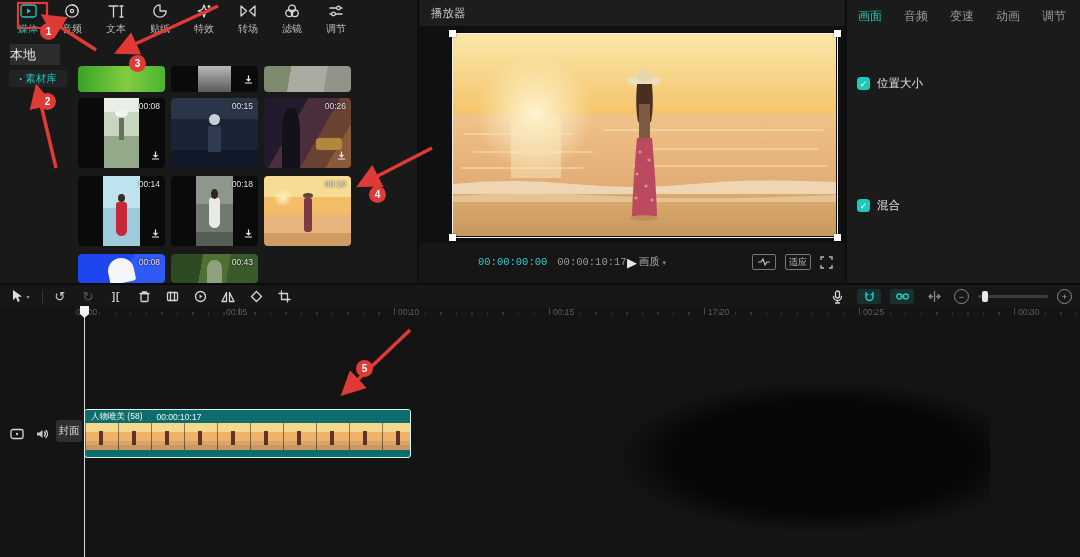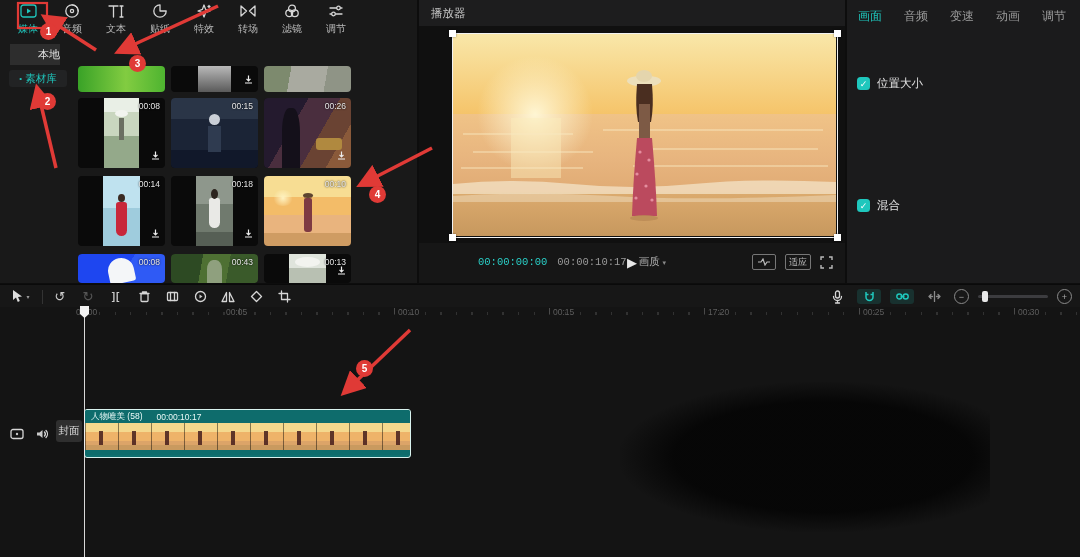--- a/index.html
+++ b/index.html
@@ -8,22 +8,22 @@
   .abs{position:absolute;}
   .panel{background:#191919;}
   
   .tb-item{width:44px;text-align:center;cursor:pointer;}
   .tb-ic{height:18px;display:flex;align-items:center;justify-content:center;}
   .tb-lb{font-size:10px;color:#b9b9b9;margin-top:2px;}
   .tb-item.active .tb-lb{color:#1fc7bd;}
   svg.ic{stroke:#d6d6d6;fill:none;stroke-width:1.3;stroke-linecap:round;stroke-linejoin:round;}
   .tb-item.active svg.ic{stroke:#1fc7bd;}
   
-  .btn-local{background:#2d2d2d;border-radius:0;color:#e3e3e3;font-size:11px;
-             display:flex;align-items:center;justify-content:flex-end;}
+  .btn-local{background:#2d2d2d;border-radius:0;color:#e3e3e3;font-size:13px;
+             display:flex;align-items:center;justify-content:flex-start;}
   .lib{background:#222324;border-radius:3px;color:#1fc7bd;font-size:10.5px;
        display:flex;align-items:center;justify-content:center;gap:3px;}
   .search{background:#262626;border-radius:10px;display:flex;align-items:center;
           padding:0 8px;gap:5px;}
   .search .q{font-size:11px;color:#e8e8e8;flex:1;}
   .search .x{width:13px;height:13px;border-radius:50%;background:#3a3a3a;color:#cfcfcf;
              font-size:9px;display:flex;align-items:center;justify-content:center;}
   .thumb{background:#0a0a0a;border-radius:4px;overflow:hidden;position:absolute;}
   .pic{position:absolute;}
   .dur{position:absolute;top:3px;right:5px;font-size:8.5px;color:#e6e6e6;text-shadow:0 0 2px #000;}
@@ -237,28 +237,20 @@
     <div class="thumb" style="left:78px;top:254px;width:87px;height:29px;">
       <div class="pic" style="left:0;top:0;right:0;bottom:0;background:linear-gradient(120deg,#1e46f0 0 55%,#2f5af5 55%);"></div>
       <div class="pic" style="left:30px;top:4px;width:26px;height:25px;background:#f4f6f8;border-radius:50% 50% 10% 10%;transform:rotate(-12deg);"></div>
       <div class="dur">00:08</div>
     </div>
     <div class="thumb" style="left:171px;top:254px;width:87px;height:29px;">
       <div class="pic" style="left:0;top:0;right:0;bottom:0;background:linear-gradient(100deg,#2d4a23 0 35%,#4e7033 35% 65%,#3a5a2a 65%);"></div>
       <div class="pic" style="left:36px;top:6px;width:15px;height:23px;background:#8fa07e;border-radius:40% 40% 0 0;"></div>
       <div class="dur">00:43</div>
     </div>
-    <div class="thumb" style="left:264px;top:254px;width:87px;height:29px;">
-      <div class="pic" style="left:25px;top:0;width:37px;bottom:0;background:linear-gradient(180deg,#dfe4dc 0 50%,#b8c0b2 50%);"></div>
-      <div class="pic" style="left:31px;top:3px;width:25px;height:10px;border-radius:50%;background:#f2f3ef;"></div>
-      <div class="dur">00:13</div>
-      <div class="dl"><svg width="9" height="9" viewBox="0 0 9 9" style="stroke:#eee;stroke-width:1.2;fill:none;">
-            <path d="M4.5 0.5 V5.5 M2.5 3.8 L4.5 5.8 L6.5 3.8 M1 8 H8"></path>
-          </svg></div>
-    </div>
   </div>
 
   <div class="abs" style="left:419px;top:0;width:426px;height:283px;background:#161616;">
     <div class="pl-head abs" style="left:0;top:0;right:0;height:26px;">
       <span>播放器</span>
     </div>
     <div class="canvas abs" style="left:0;top:26px;right:0;bottom:40px;">
       <div class="frame abs" style="left:33px;top:7px;width:386px;height:205px;">
         <svg width="383" height="202" viewBox="0 0 383 202" style="display:block;">
           <defs>

